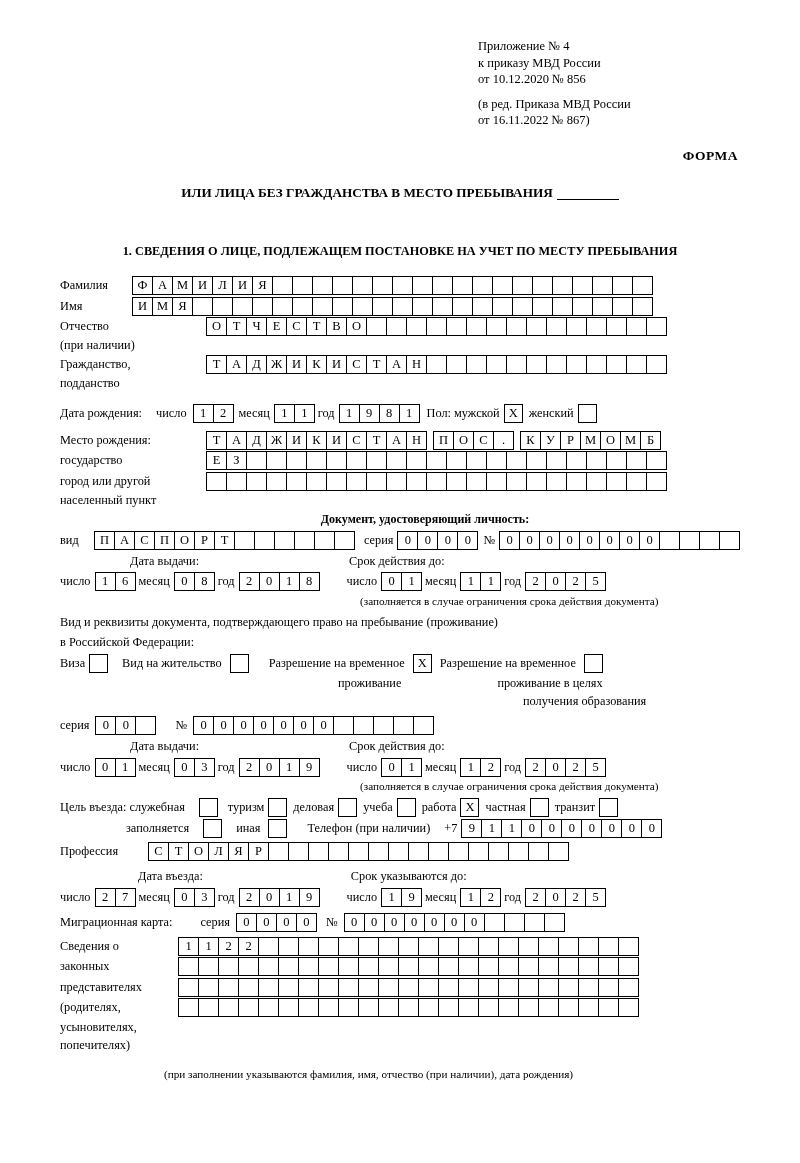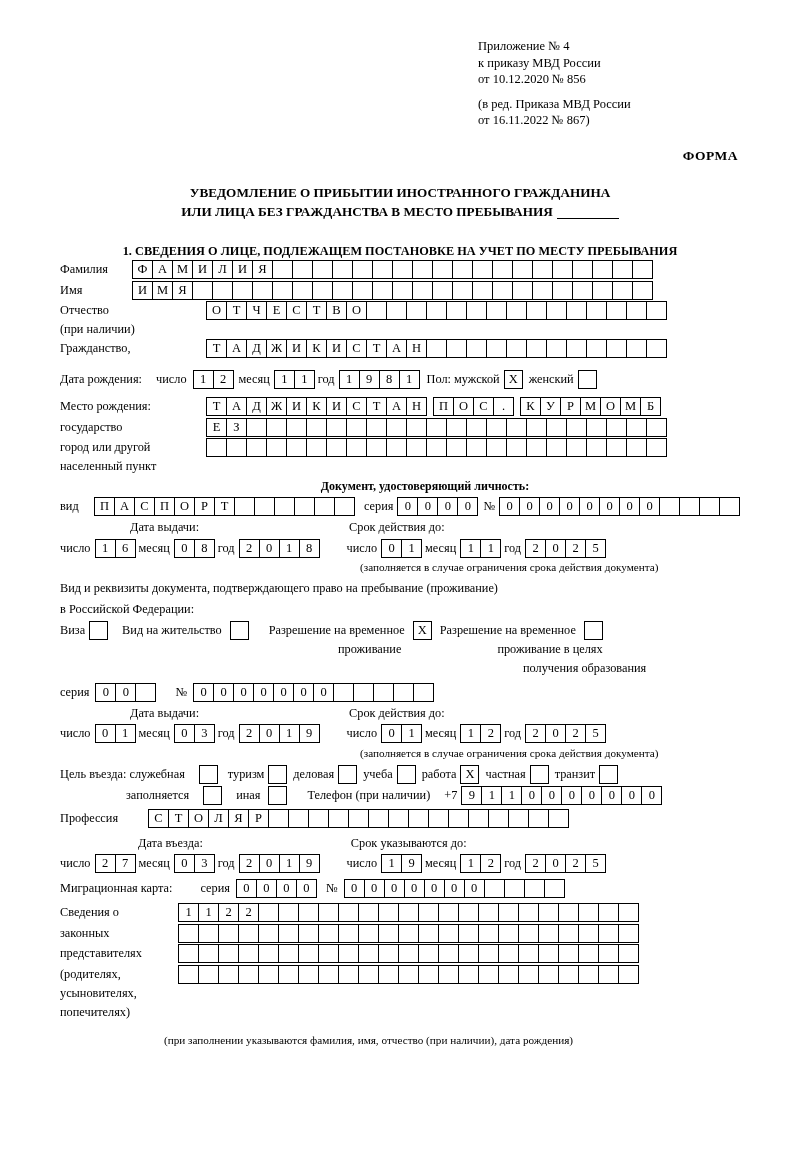--- a/index.html
+++ b/index.html
@@ -28,21 +28,21 @@
   }
   .title .line2 span.blank{
     display:inline-block;width:62px;border-bottom:1px solid #000;vertical-align:-3px;margin-left:4px;
   }
   .sect1{
     position:absolute; left:0; right:0; top:244px;
     text-align:center; font-weight:bold; font-size:12.3px;
   }
 
   
-  .form{position:absolute; left:60px; top:260px; width:690px; font-size:12.3px;}
+  .form{position:absolute; left:60px; top:276px; width:690px; font-size:12.3px;}
   .row{display:flex; align-items:center; margin-bottom:1.5px; min-height:19px;}
   .lbl{white-space:nowrap;}
 
   
   .cells{display:flex;}
   .cell{
     width:21px;height:19px;border:1px solid #000;margin-right:-1px;
     display:flex;align-items:center;justify-content:center;
     font-size:12.5px; font-family:"Liberation Serif", serif; line-height:1;
     box-sizing:border-box; background:#fff;
@@ -65,21 +65,20 @@
     <div>Приложение № 4</div>
     <div>к приказу МВД России</div>
     <div>от 10.12.2020 № 856</div>
     <div class="gap"></div>
     <div>(в ред. Приказа МВД России</div>
     <div>от 16.11.2022 № 867)</div>
   </div>
   <div class="forma">ФОРМА</div>
 
   <div class="title">
-    <div>УВЕДОМЛЕНИЕ О ПРИБЫТИИ ИНОСТРАННОГО ГРАЖДАНИНА</div>
     <div class="line2"><span>ИЛИ ЛИЦА БЕЗ ГРАЖДАНСТВА В МЕСТО ПРЕБЫВАНИЯ</span><span class="blank"></span></div>
   </div>
 
   <div class="sect1">1. СВЕДЕНИЯ О ЛИЦЕ, ПОДЛЕЖАЩЕМ ПОСТАНОВКЕ НА УЧЕТ ПО МЕСТУ ПРЕБЫВАНИЯ</div>
 
   <div class="form">
 
     <div class="row">
       <div class="lbl" style="width:72px">Фамилия</div>
       <div class="cells" id="cells-surname">
@@ -198,20 +197,23 @@
           <div class="cell "></div>
           <div class="cell "></div>
           <div class="cell "></div>
           <div class="cell "></div>
           <div class="cell "></div>
           <div class="cell "></div>
           <div class="cell "></div>
           <div class="cell "></div>
           <div class="cell "></div>
         </div>
+    </div>
+    <div class="row" style="min-height:16px">
+      <div class="lbl" style="width:72px">подданство</div>
     </div>
 
     <div class="row" style="margin-top:12px">
       <div class="lbl">Дата рождения:</div>
       <div class="sp14"></div>
       <div class="lbl">число</div>
       <div class="sp6"></div>
       <div class="cells" id="cells-birthday">
           <div class="cell ">1</div>
           <div class="cell ">2</div>

